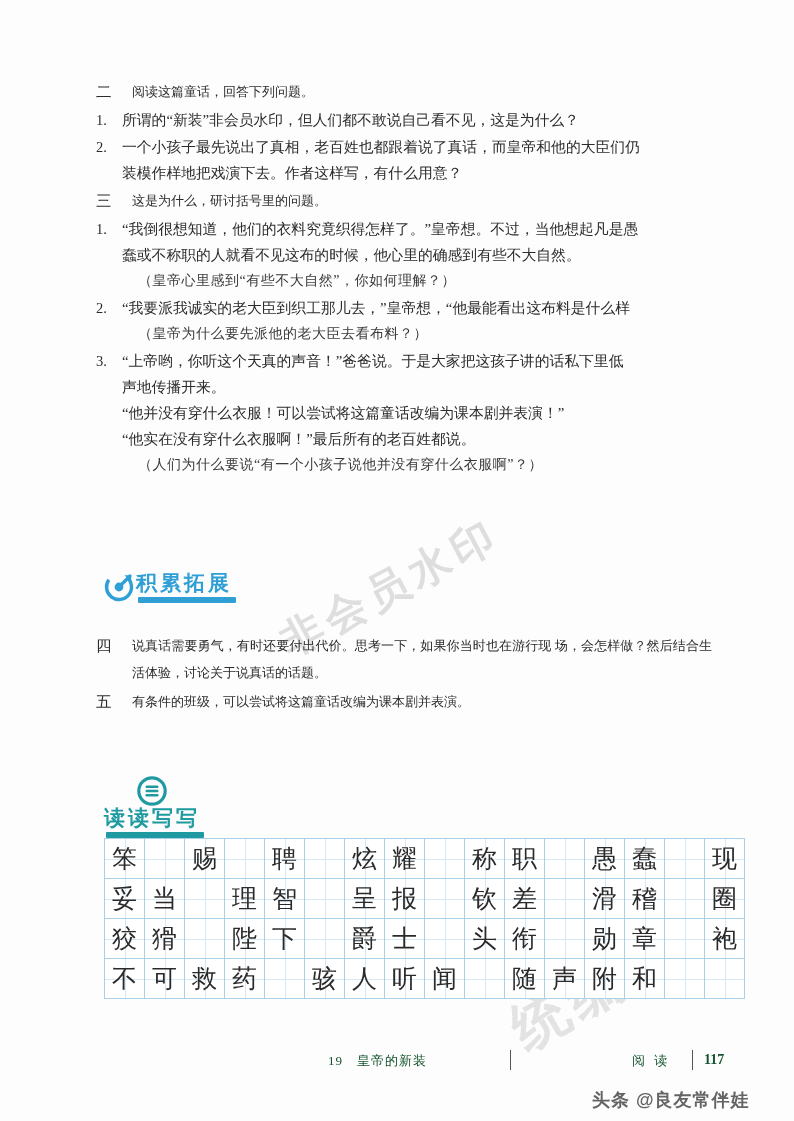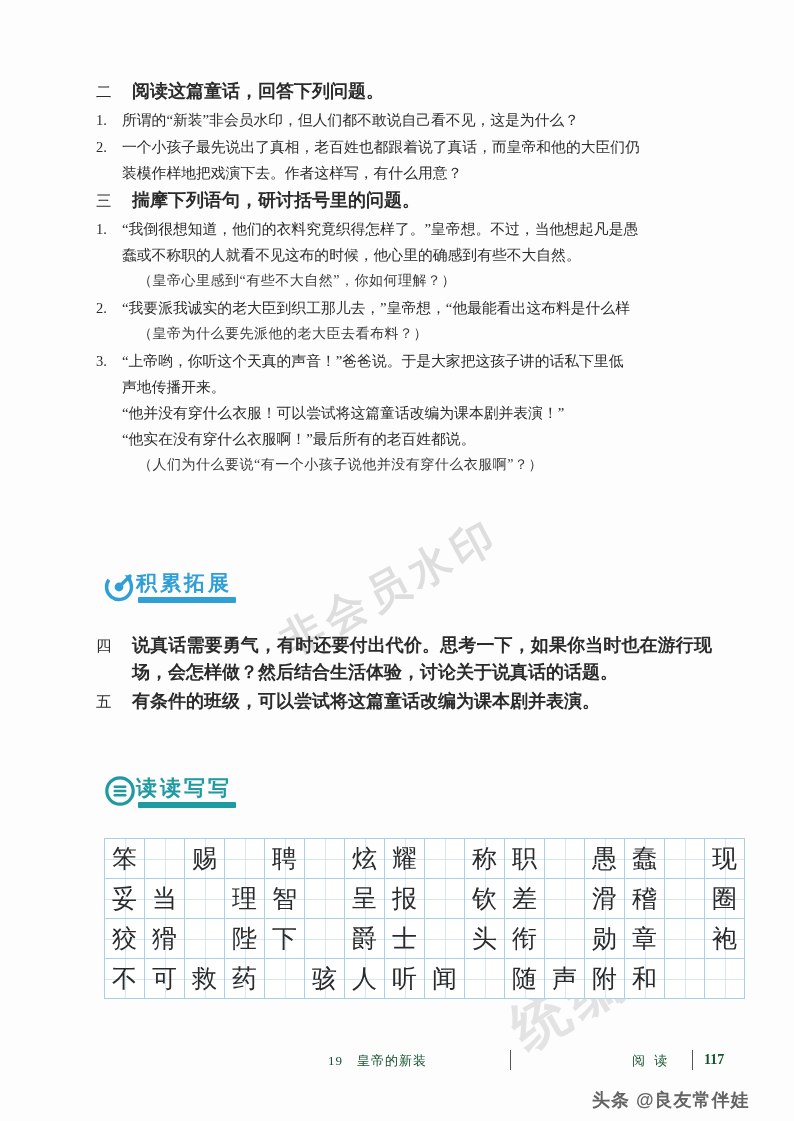--- a/index.html
+++ b/index.html
@@ -64,24 +64,23 @@
   }
   .ex-num {
     width: 36px;
     flex: 0 0 36px;
     font-size: 15.5px;
     line-height: 27px;
     letter-spacing: 1px;
   }
   .ex-body {
     flex: 1 1 auto;
-    font-size: 18px;
+    font-size: 13px;
     line-height: 27px;
     text-align: justify;
-    font-weight: bold;
   }
 
   .sub-list {
     margin: 0;
     padding: 0;
     list-style: none;
   }
   .sub-item {
     display: flex;
     align-items: flex-start;
@@ -139,21 +138,21 @@
     left: 2px;
     bottom: -2px;
     height: 6px;
     border-radius: 1px;
   }
 
   #head-accumulate { left: 104px; top: 570px; }
   #head-accumulate .sec-title { color: #2f9fd6; }
   #head-accumulate .sec-underline { width: 98px; background: #2f9fd6; }
 
-  #head-readwrite { left: 104px; top: 775px; }
+  #head-readwrite { left: 104px; top: 775px; flex-direction: column; }
   #head-readwrite .sec-title { color: #1f9aa0; }
   #head-readwrite .sec-underline { width: 98px; background: #1f9aa0; }
 
   
   .exercises-2 {
     position: absolute;
     left: 96px;
     top: 632px;
     width: 616px;
   }
@@ -291,21 +290,21 @@
         <div class="sub-num">2.</div>
         <div class="sub-body">
           <span class="line">一个小孩子最先说出了真相，老百姓也都跟着说了真话，而皇帝和他的大臣们仍</span>
           <span class="line">装模作样地把戏演下去。作者这样写，有什么用意？</span>
         </div>
       </li>
     </ul>
 
     <div class="ex-item">
       <div class="ex-num">三</div>
-      <div class="ex-body">揣摩下列语句，研讨括号里的问题。</div>
+      <div class="ex-body">这是为什么，研讨括号里的问题。</div>
     </div>
     <ul class="sub-list">
       <li class="sub-item">
         <div class="sub-num">1.</div>
         <div class="sub-body">
           <span class="line">“我倒很想知道，他们的衣料究竟织得怎样了。”皇帝想。不过，当他想起凡是愚</span>
           <span class="line">蠢或不称职的人就看不见这布的时候，他心里的确感到有些不大自然。</span>
           <span class="paren">（皇帝心里感到“有些不大自然”，你如何理解？）</span>
         </div>
       </li>

